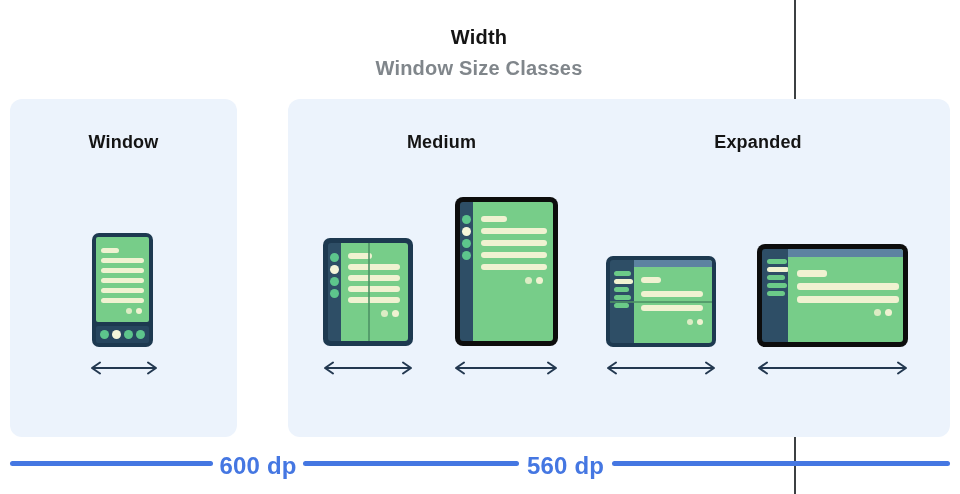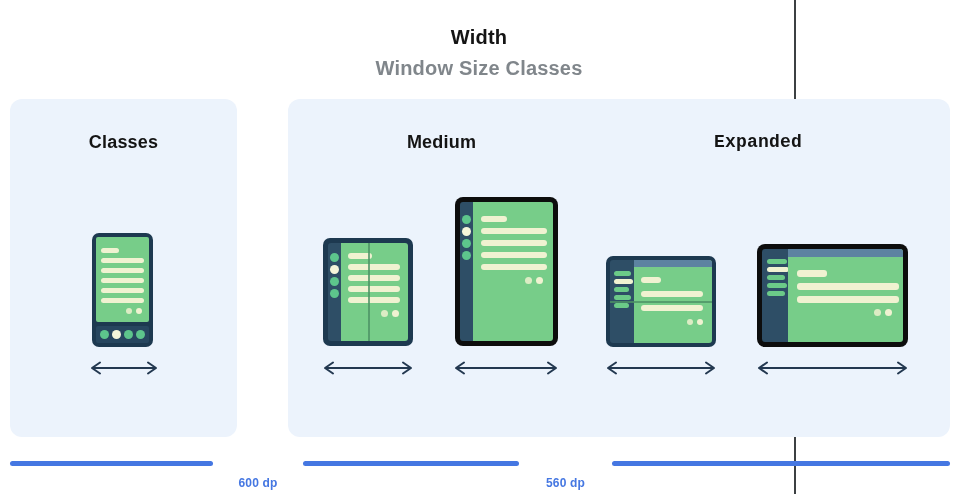--- a/index.html
+++ b/index.html
@@ -11,21 +11,21 @@
 
   
   .hdr { position:absolute; top:26px; left:0; width:958px; text-align:center; }
   .hdr h1 { font-size:20px; font-weight:700; color:var(--text-dark); letter-spacing:.2px; }
   .hdr h2 { font-size:20px; font-weight:700; color:var(--subtitle-gray); margin-top:8px; letter-spacing:.2px; }
 
   
   .panel { position:absolute; top:99px; height:338px; background:var(--panel-bg); border-radius:12px; }
   .panel-compact  { left:10px;  width:227px; }
   .panel-medium   { left:248px; width:307px;margin-left:40px; }
-  .panel-expanded { left:566px; width:384px;font-family:Liberation Mono, monospace; }
+  .panel-expanded { left:566px; width:384px; }
   .panel-title { position:absolute; top:33px; left:0; width:100%; text-align:center;
                  font-size:18px; font-weight:700; color:var(--text-dark); letter-spacing:.2px; }
 
   
   .cbar { background:var(--bar-cream); border-radius:3px; }
   .dots-row { display:flex; justify-content:flex-end; gap:4px; }
   .cdot { border-radius:50%; }
   .cdot.a { background:#dcecc4; }
   .cdot.b { background:var(--bar-cream); }
   .rail-dot { border-radius:50%; width:9px; height:9px; background:var(--dot-green); }
@@ -123,38 +123,38 @@
   .arr-foldable  { left:33px;  width:94px; }
   .arr-tabletp   { left:164px; width:108px; }
   .arr-foldland  { left:38px;  width:114px; }
   .arr-tabletl   { left:189px; width:155px; }
 
   
   .scale-seg { position:absolute; top:461px; height:5px; background:var(--accent-blue); border-radius:2.5px; }
   .seg1 { left:10px;  width:203px; }
   .seg2 { left:303px; width:216px; }
   .seg3 { left:612px; width:338px; }
-  .scale-label { position:absolute; top:452px; font-size:12px; font-weight:700;
-                 color:var(--accent-blue); text-align:center; letter-spacing:.2px;margin-top:24px; }
+  .scale-label { position:absolute; top:452px; font-size:24px; font-weight:700;
+                 color:var(--accent-blue); text-align:center; letter-spacing:.2px; }
   .lbl-600 { left:213px; width:90px; }
   .lbl-840 { left:519px; width:93px; }
 </style>
 </head>
 <body>
 
 <div class="stage">
   <div class="right-edge"></div>
 
   <div class="hdr">
     <h1>Width</h1>
     <h2>Window Size Classes</h2>
   </div>
 
   <section class="panel panel-compact">
-    <div class="panel-title">Classes</div>
+    <div class="panel-title">Window</div>
 
     <div class="phone">
       <div class="phone-screen">
         <div class="cbar short"></div>
         <div class="cbar long"></div>
         <div class="cbar long"></div>
         <div class="cbar long"></div>
         <div class="cbar long"></div>
         <div class="cbar long"></div>
         <div class="dots-row">

